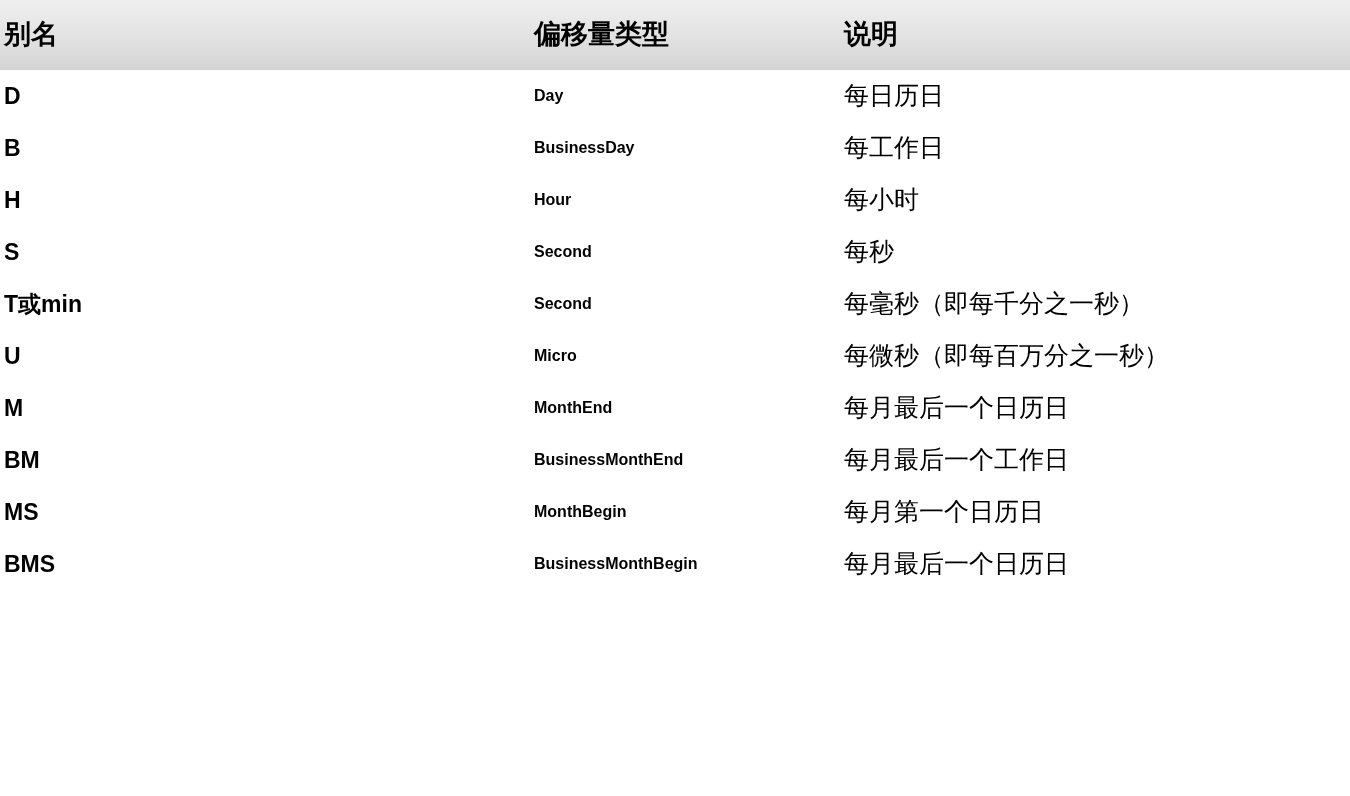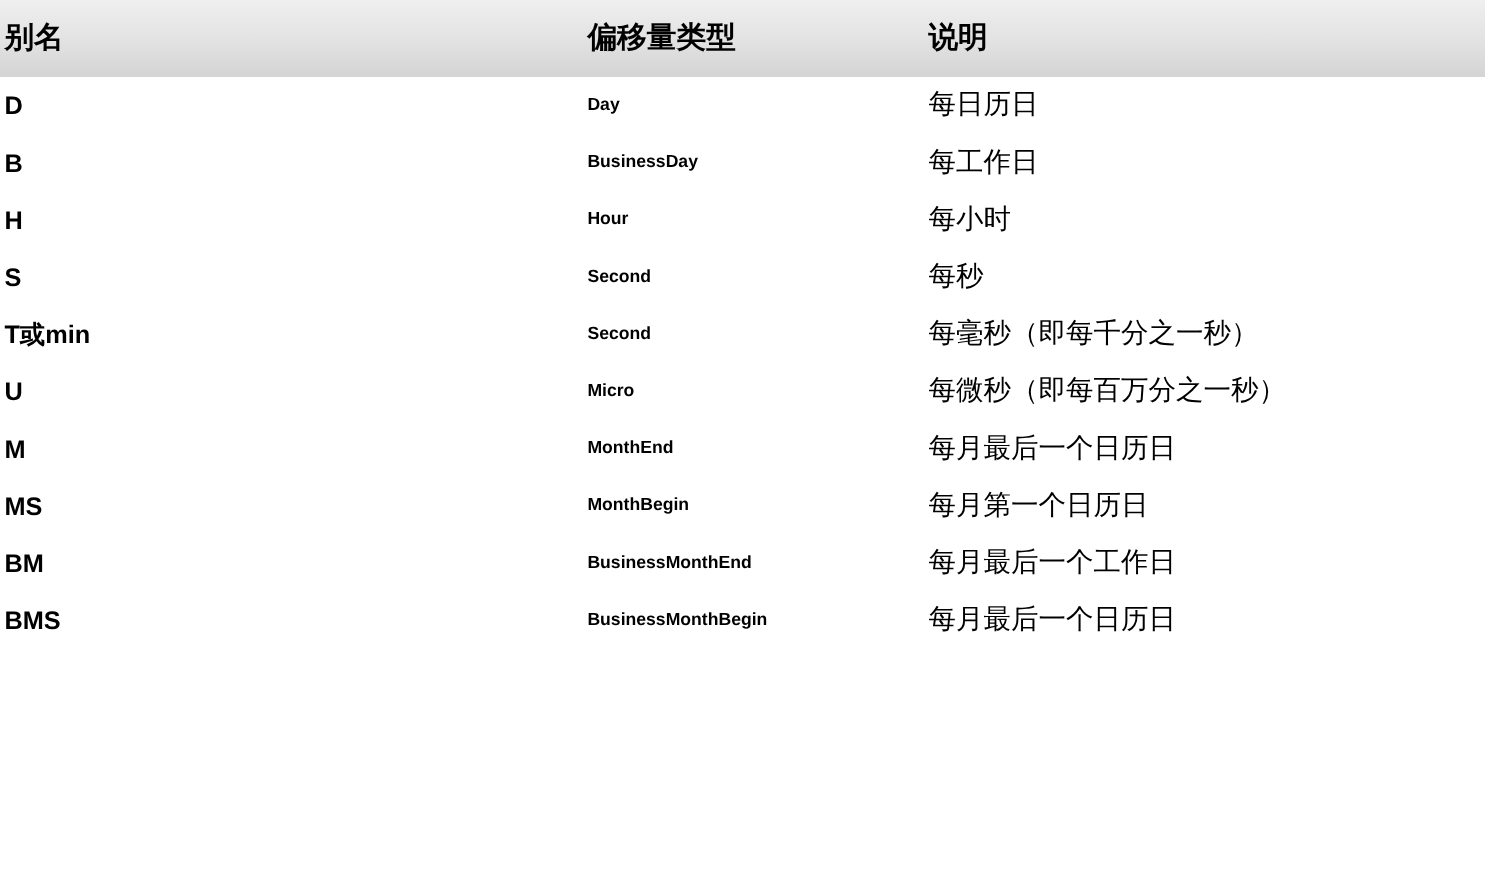--- a/index.html
+++ b/index.html
@@ -109,28 +109,28 @@
         <td class="alias">U</td>
         <td class="type">Micro</td>
         <td class="desc">每微秒（即每百万分之一秒）</td>
       </tr>
       <tr>
         <td class="alias">M</td>
         <td class="type">MonthEnd</td>
         <td class="desc">每月最后一个日历日</td>
       </tr>
       <tr>
+        <td class="alias">BM</td>
+        <td class="type">BusinessMonthEnd</td>
+        <td class="desc">每月最后一个工作日</td>
+      </tr>
+      <tr>
         <td class="alias">MS</td>
         <td class="type">MonthBegin</td>
         <td class="desc">每月第一个日历日</td>
-      </tr>
-      <tr>
-        <td class="alias">BM</td>
-        <td class="type">BusinessMonthEnd</td>
-        <td class="desc">每月最后一个工作日</td>
       </tr>
       <tr>
         <td class="alias">BMS</td>
         <td class="type">BusinessMonthBegin</td>
         <td class="desc">每月最后一个日历日</td>
       </tr>
     </tbody>
   </table>
 </div>
 

